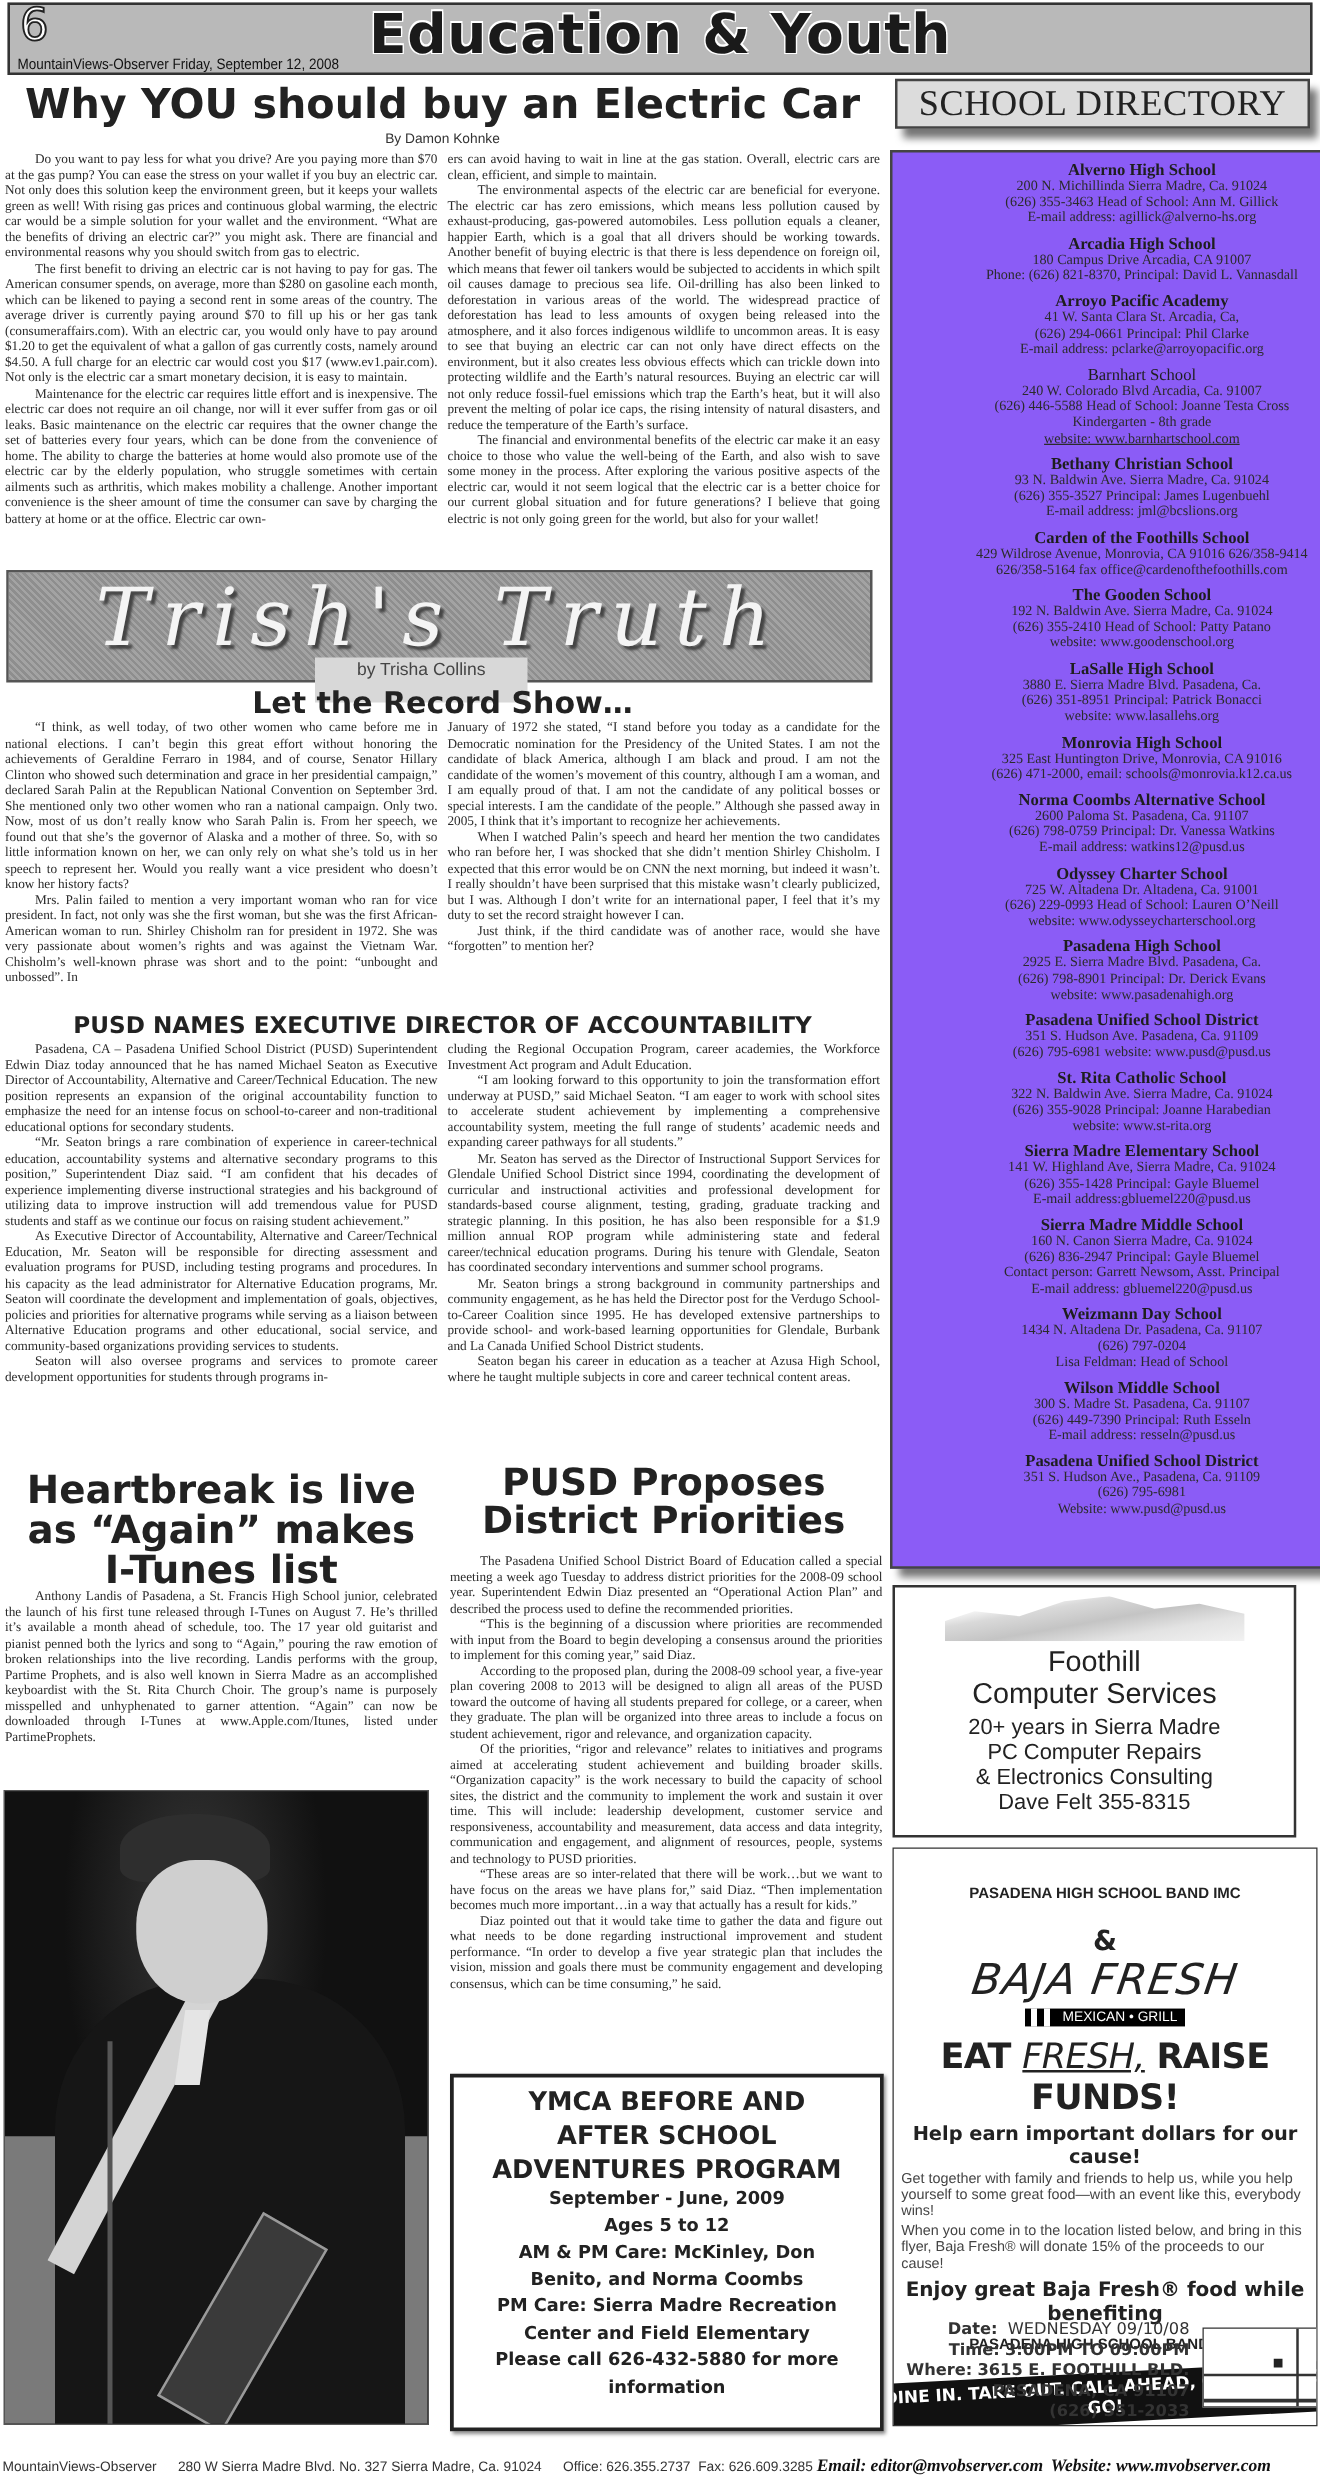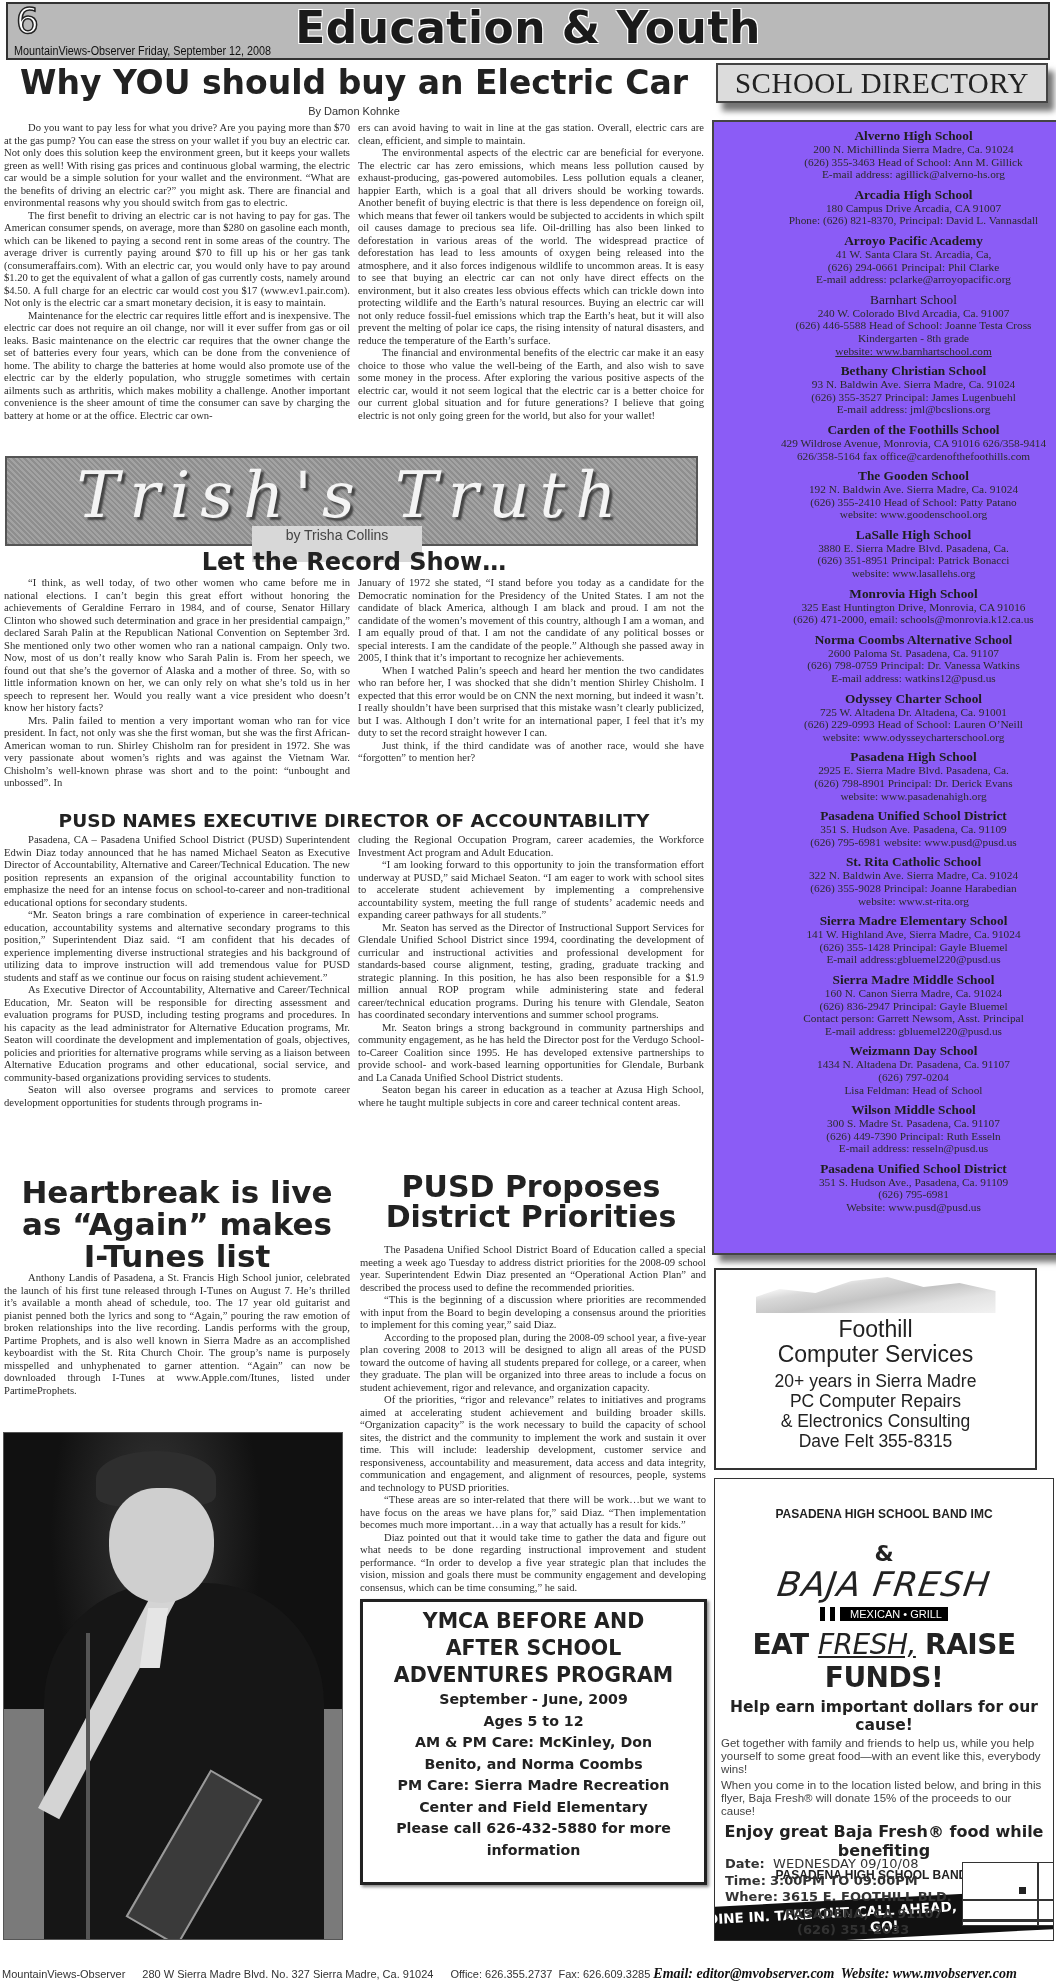--- a/index.html
+++ b/index.html
@@ -40,21 +40,21 @@
   .photo .floor { left: 0; bottom: 0; width: 100%; height: 230px; background: #7a7a7a; }
   .photo .body-shape { left: 40px; top: 150px; width: 280px; height: 360px; background: #161616; border-radius: 120px 120px 0 0; }
   .photo .face { left: 105px; top: 55px; width: 105px; height: 115px; background: #cfcfcf; border-radius: 45% 45% 50% 50%; }
   .photo .hair { left: 92px; top: 18px; width: 120px; height: 55px; background: #2e2e2e; border-radius: 50% 50% 20% 20%; }
   .photo .tie { left: 140px; top: 175px; width: 20px; height: 60px; background: #e5e5e5; transform: skewX(-8deg); }
   .photo .strap { left: 150px; top: 160px; width: 24px; height: 250px; background: #d4d4d4; transform: rotate(28deg); transform-origin: top; }
   .photo .mic { left: 82px; top: 200px; width: 4px; height: 310px; background: #555; }
   .photo .guitar { left: 160px; top: 340px; width: 60px; height: 170px; background: #3a3a3a; transform: rotate(30deg); border: 2px solid #9a9a9a; }
 
   
-  .ymca { left: 360px; top: 1599px; width: 347px; height: 286px; border: 3px solid #222; background: #fff; text-align: center; font-family: "DejaVu Sans", sans-serif; font-weight: bold; color: #222; box-shadow: 2px 2px 3px #888; }
+  .ymca { left: 360px; top: 1659px; width: 347px; height: 286px; border: 3px solid #222; background: #fff; text-align: center; font-family: "DejaVu Sans", sans-serif; font-weight: bold; color: #222; box-shadow: 2px 2px 3px #888; }
   .ymca .t { font-size: 20.5px; line-height: 27px; margin-top: 6px; }
   .ymca .s { font-size: 14.2px; line-height: 21.5px; }
 
   
   .foothill { left: 714px; top: 1268px; width: 323px; height: 202px; border: 2px solid #333; background: #fff; text-align: center; font-family: "Liberation Sans", sans-serif; color: #222; }
   .foothill .mtn { margin: 3px auto 0; width: 240px; height: 40px; background: linear-gradient(170deg, #fff 0 20%, #d9d9d9 35%, #c4c4c4 55%, #e3e3e3 75%, #f2f2f2); clip-path: polygon(0 60%, 10% 40%, 25% 50%, 40% 20%, 55% 10%, 70% 35%, 85% 25%, 100% 45%, 100% 100%, 0 100%); }
   .foothill .n1 { font-size: 23px; line-height: 25px; margin-top: 4px; }
   .foothill .n2 { font-size: 17.5px; line-height: 20px; margin-top: 4px; }
 
   
@@ -63,21 +63,21 @@
   .baja .amp { font-family: "DejaVu Sans", sans-serif; font-weight: bold; font-size: 22px; margin-top: 20px; }
   .baja .logo { font-family: "DejaVu Sans", sans-serif; font-style: italic; font-size: 34px; margin-top: -2px; letter-spacing: 1px; transform: skewX(-8deg); }
   .baja .mg { display: inline-block; margin-top: 2px; padding: 1px 6px 1px 30px; font-family: "Liberation Sans", sans-serif; font-size: 11px; color: #fff; background: linear-gradient(90deg, #000 0 5px, #fff 5px 10px, #000 10px 15px, #fff 15px 20px, #000 20px), #000; }
   .baja .eat { font-family: "DejaVu Sans", sans-serif; font-weight: bold; font-size: 28px; letter-spacing: -0.5px; margin-top: 6px; }
   .baja .eat i { font-weight: normal; text-decoration: underline; }
   .baja .help { font-family: "DejaVu Sans", sans-serif; font-weight: bold; font-size: 15.5px; margin-top: 4px; }
   .baja .small { font-family: "Liberation Sans", sans-serif; font-size: 11.5px; line-height: 13px; text-align: left; padding: 0 6px; color: #444; margin-top: 3px; }
   .baja .enjoy { font-family: "DejaVu Sans", sans-serif; font-weight: bold; font-size: 16px; margin-top: 4px; text-align: center; }
   .baja .band2 { font-family: "Liberation Sans", sans-serif; font-weight: bold; font-size: 12px; margin-top: 8px; }
   .baja .wave { margin: 16px -10px 0; padding: 4px 0; background: #111; color: #fff; font-family: "DejaVu Sans", sans-serif; font-weight: bold; font-size: 13.5px; transform: rotate(-3deg); }
-  .baja .info { position: absolute; left: 10px; top: 377px; text-align: left; font-family: "DejaVu Sans", sans-serif; font-size: 13px; line-height: 16.5px; color: #333; }
+  .baja .info { position: absolute; left: 10px; top: 377px; text-align: right; font-family: "DejaVu Sans", sans-serif; font-size: 13px; line-height: 16.5px; color: #333; }
   .baja .info .b { font-weight: bold; }
   .baja .map { position: absolute; left: 247px; top: 383px; width: 93px; height: 64px; border: 1px solid #333; background: #fff; }
   .baja .map .r1 { position: absolute; left: 0; right: 0; top: 36px; height: 2px; background: #333; }
   .baja .map .r2 { position: absolute; left: 0; right: 0; top: 56px; height: 3px; background: #333; }
   .baja .map .r3 { position: absolute; left: 74px; top: 0; bottom: 0; width: 2px; background: #333; }
   .baja .map .pin { position: absolute; left: 56px; top: 24px; width: 7px; height: 7px; background: #222; }
 
   
   .footer { left: 2px; top: 1966px; width: 1052px; font-family: "Liberation Sans", sans-serif; font-size: 11px; color: #333; white-space: nowrap; }
   .footer .sep { display: inline-block; width: 14px; }

